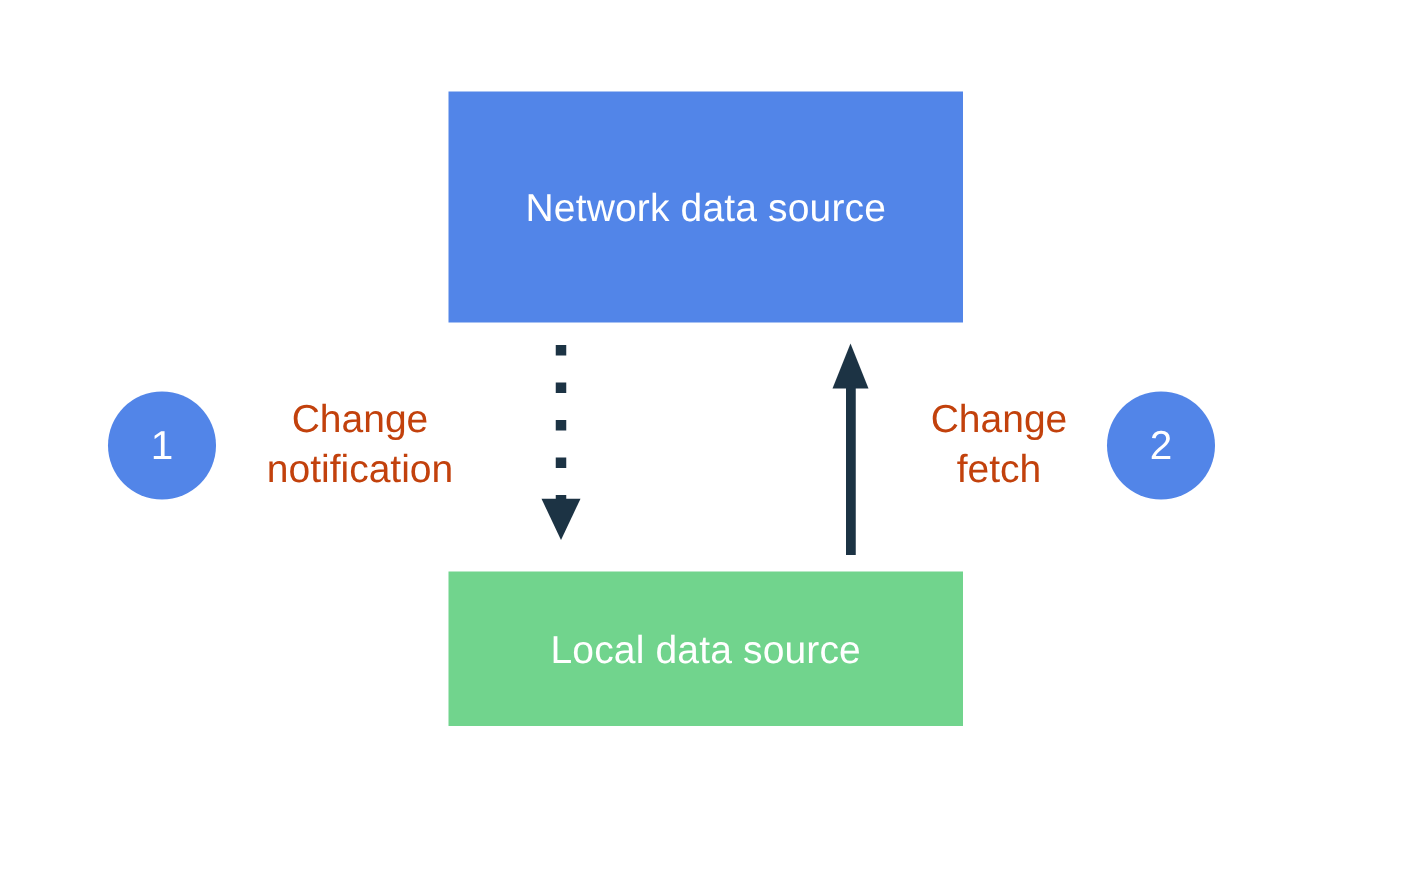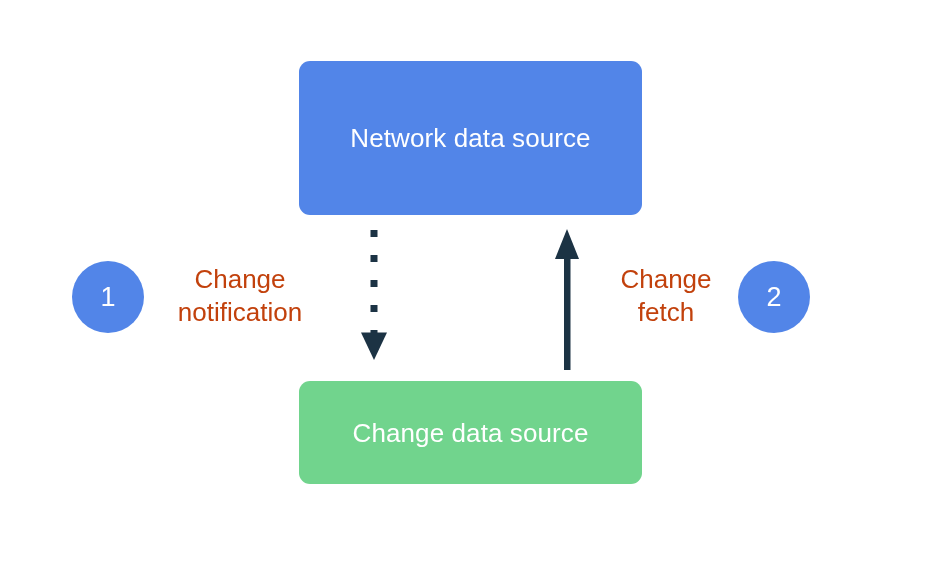--- a/index.html
+++ b/index.html
@@ -17,21 +17,21 @@
     position: relative;
     width: 946px;
     height: 580px;
     overflow: hidden;
     background: #ffffff;
   }
 
   
   .node-box {
     position: absolute;
-    border-radius: 11px;
+    border-radius: 0;
     display: flex;
     align-items: center;
     justify-content: center;
     text-align: center;
     color: #ffffff;
     font-size: 26px;
     line-height: 38px;
     font-weight: 400;
     letter-spacing: 0.1px;
     box-sizing: border-box;
@@ -114,21 +114,21 @@
 <body>
 
 <div id="canvas">
 
   <div class="node-box" id="network-box">
     <span class="node-label">Network data
 source</span>
   </div>
 
   <div class="node-box" id="local-box">
-    <span class="node-label">Change data
+    <span class="node-label">Local data
 source</span>
   </div>
 
   <svg id="dotted-arrow" viewBox="0 0 44 148">
     <g fill="#1c3344">
       <rect x="18.5" y="8" width="7" height="7"></rect>
       <rect x="18.5" y="33" width="7" height="7"></rect>
       <rect x="18.5" y="58" width="7" height="7"></rect>
       <rect x="18.5" y="83" width="7" height="7"></rect>
       <rect x="18.5" y="108" width="7" height="7"></rect>

